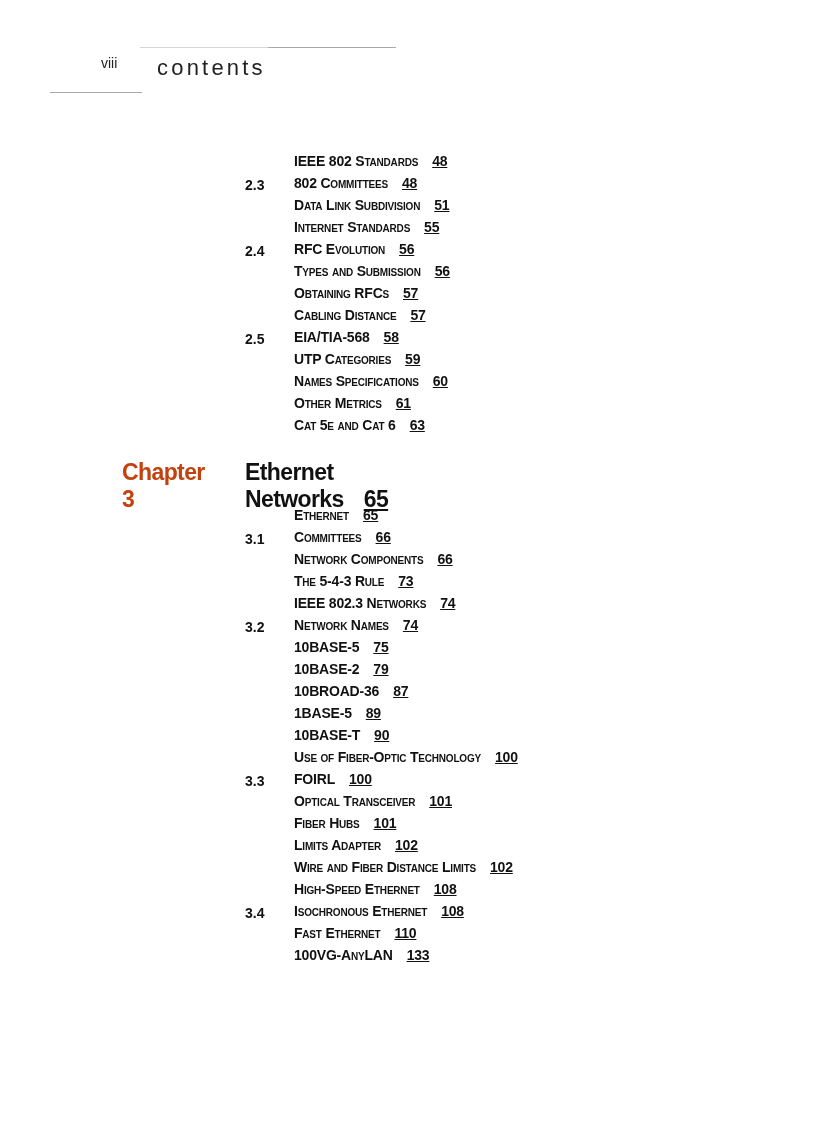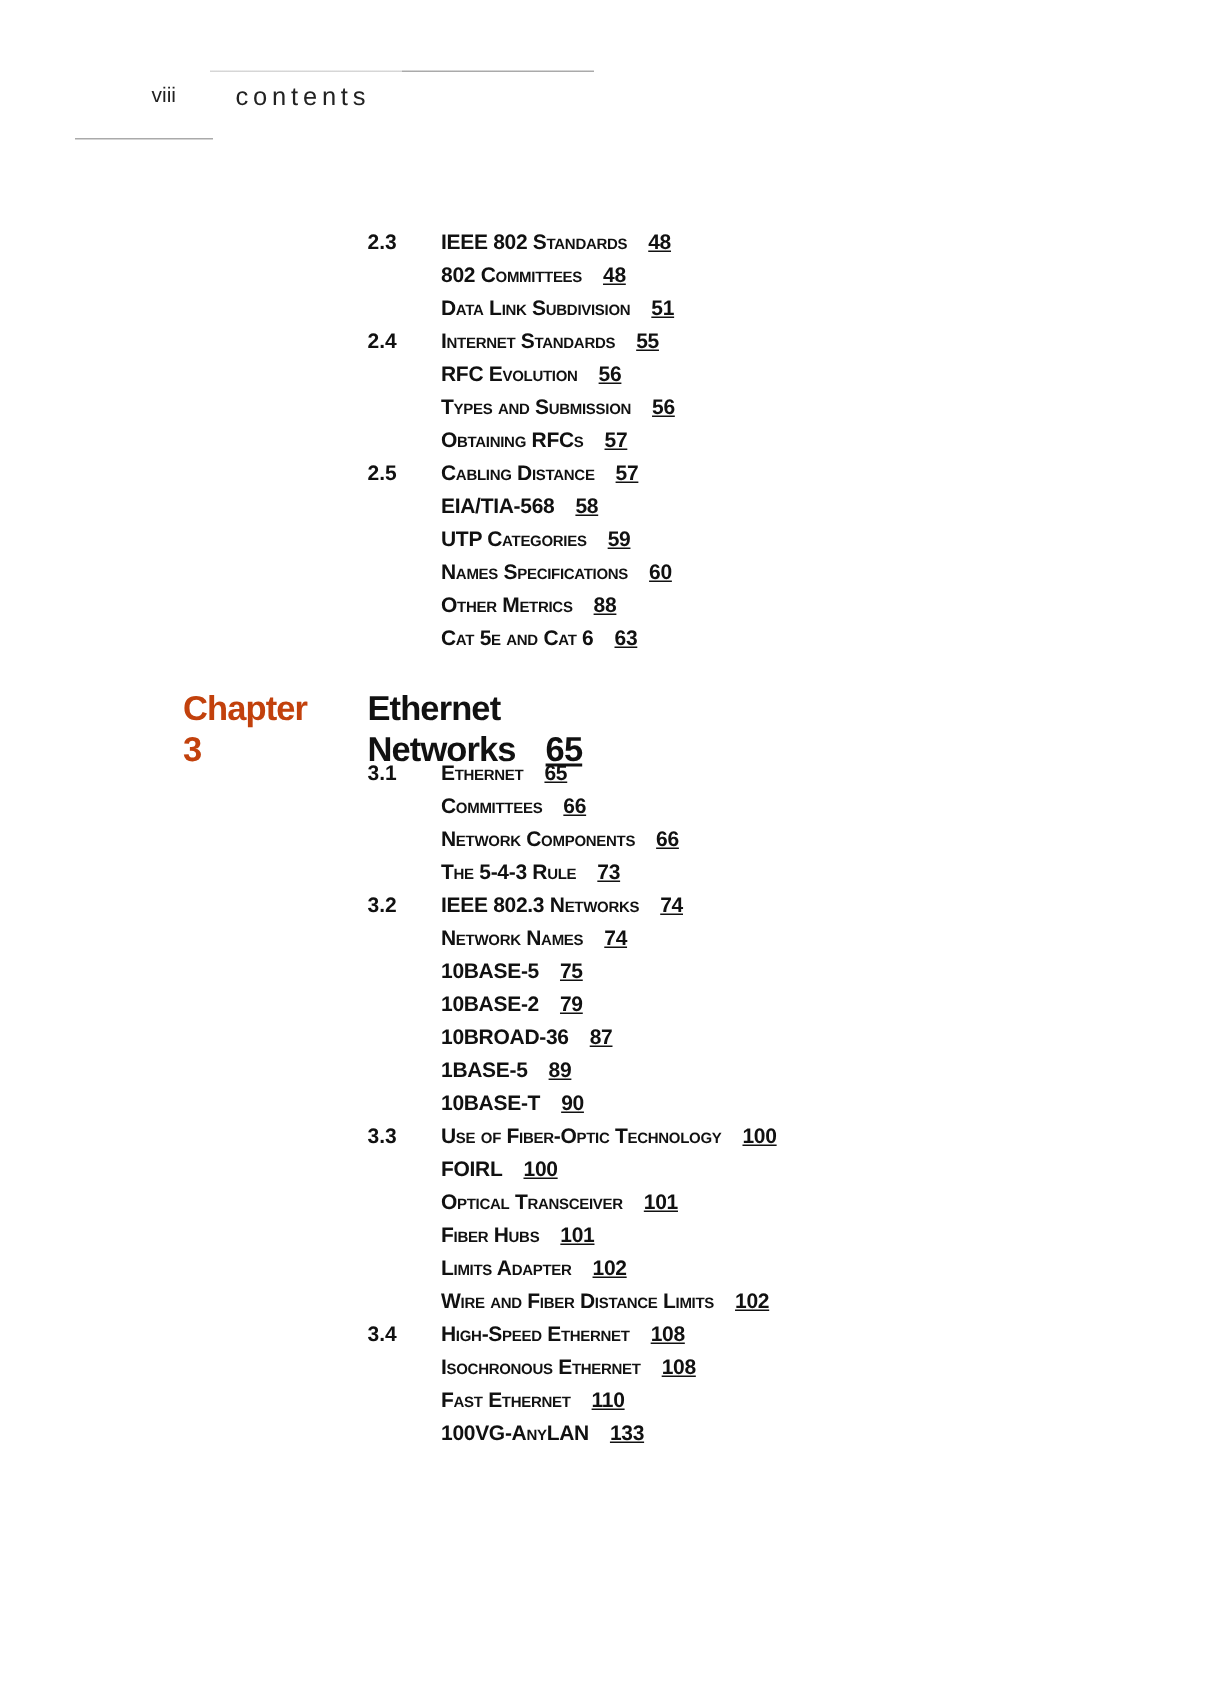--- a/index.html
+++ b/index.html
@@ -2,25 +2,25 @@
 <html><head>
   <meta charset="utf-8">
   <style>
     html, body { margin: 0; padding: 0; background: #ffffff; }
     body { width: 816px; height: 1123px; position: relative; overflow: hidden;
            font-family: "Liberation Sans", sans-serif; color: #111; }
     .rule-top { position: absolute; left: 140px; top: 47px; width: 256px; height: 1px;
                 background: linear-gradient(to right, #d6d6d6 0%, #d6d6d6 50%, #aaaaaa 50%, #aaaaaa 100%); }
     .rule-left { position: absolute; left: 50px; top: 92px; width: 92px; height: 1px; background: #aaaaaa; }
     .folio { position: absolute; left: 101px; top: 55px; font-size: 14px; color: #222; }
-    .running-head { position: absolute; left: 157px; top: 55px; font-size: 17px; letter-spacing: 3.2px; color: #222; }
+    .running-head { position: absolute; left: 157px; top: 55px; font-size: 22px; letter-spacing: 3.2px; color: #222; }
     .toc { position: absolute; left: 0; top: 0; }
     .row { position: absolute; height: 22px; line-height: 22px; font-weight: bold;
            font-family: "Liberation Sans", sans-serif; font-size: 14px; white-space: nowrap; color: #111; }
-    .num { position: absolute; left: 245px; }
+    .num { position: absolute; left: 245px; margin-top: 24px; }
     .title { position: absolute; left: 294px; font-variant: small-caps; letter-spacing: -0.2px; }
     .pg { margin-left: 14px; font-variant: normal; text-decoration: underline; }
     .chapter-label { position: absolute; left: 122px; top: 459px; font-size: 23px; font-weight: bold;
                      letter-spacing: -0.6px; color: #c2410c; }
     .chapter-title { position: absolute; left: 245px; top: 459px; font-size: 23px; font-weight: bold;
                      letter-spacing: -0.6px; color: #111; }
     .chapter-title .pg { margin-left: 20px; }
   </style>
 </head>
 <body>
@@ -64,21 +64,21 @@
   <div class="row" style="top:326px;">
     <span class="title"><span>EIA/TIA-568</span><span class="pg">58</span></span>
   </div>
   <div class="row" style="top:348px;">
     <span class="title"><span>UTP Categories</span><span class="pg">59</span></span>
   </div>
   <div class="row" style="top:370px;">
     <span class="title"><span>Names Specifications</span><span class="pg">60</span></span>
   </div>
   <div class="row" style="top:392px;">
-    <span class="title"><span>Other Metrics</span><span class="pg">88</span></span>
+    <span class="title"><span>Other Metrics</span><span class="pg">61</span></span>
   </div>
   <div class="row" style="top:414px;">
     <span class="title"><span>Cat 5e and Cat 6</span><span class="pg">63</span></span>
   </div>
 
   <div class="chapter-label">Chapter 3</div>
   <div class="chapter-title"><span>Ethernet Networks</span><span class="pg">65</span></div>
 
   <div class="row" style="top:504px;">
     <span class="num">3.1</span>

